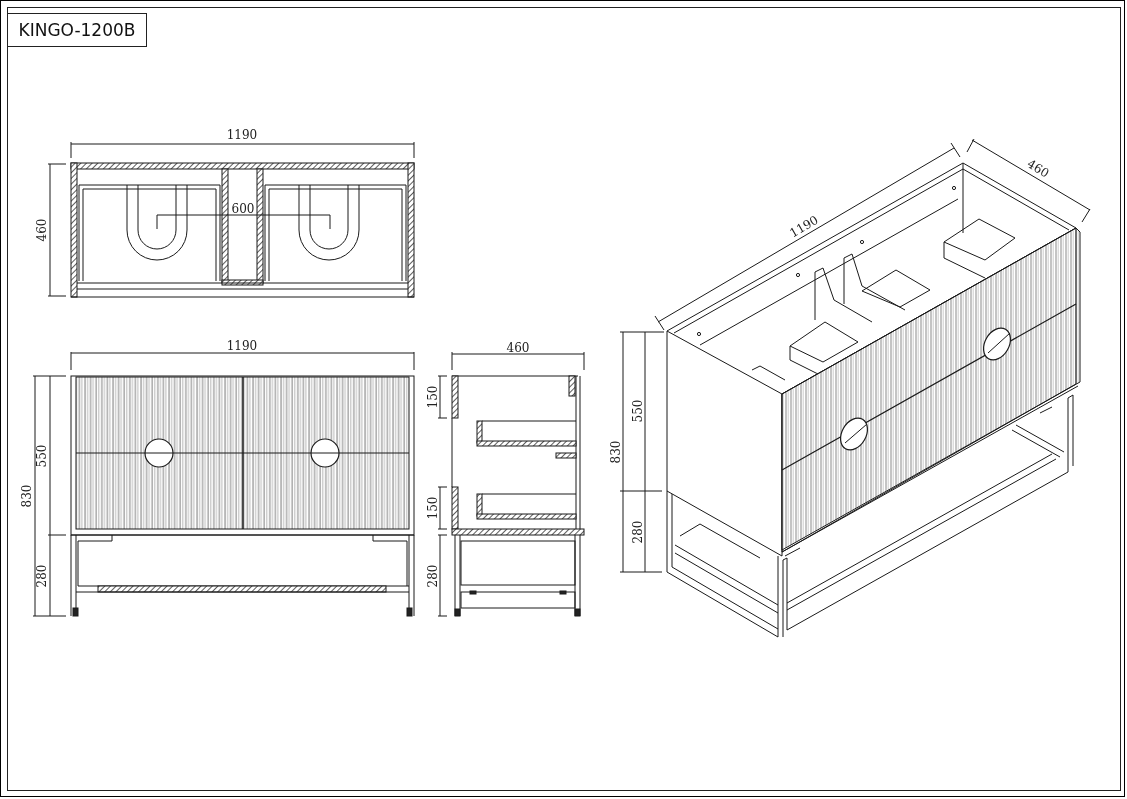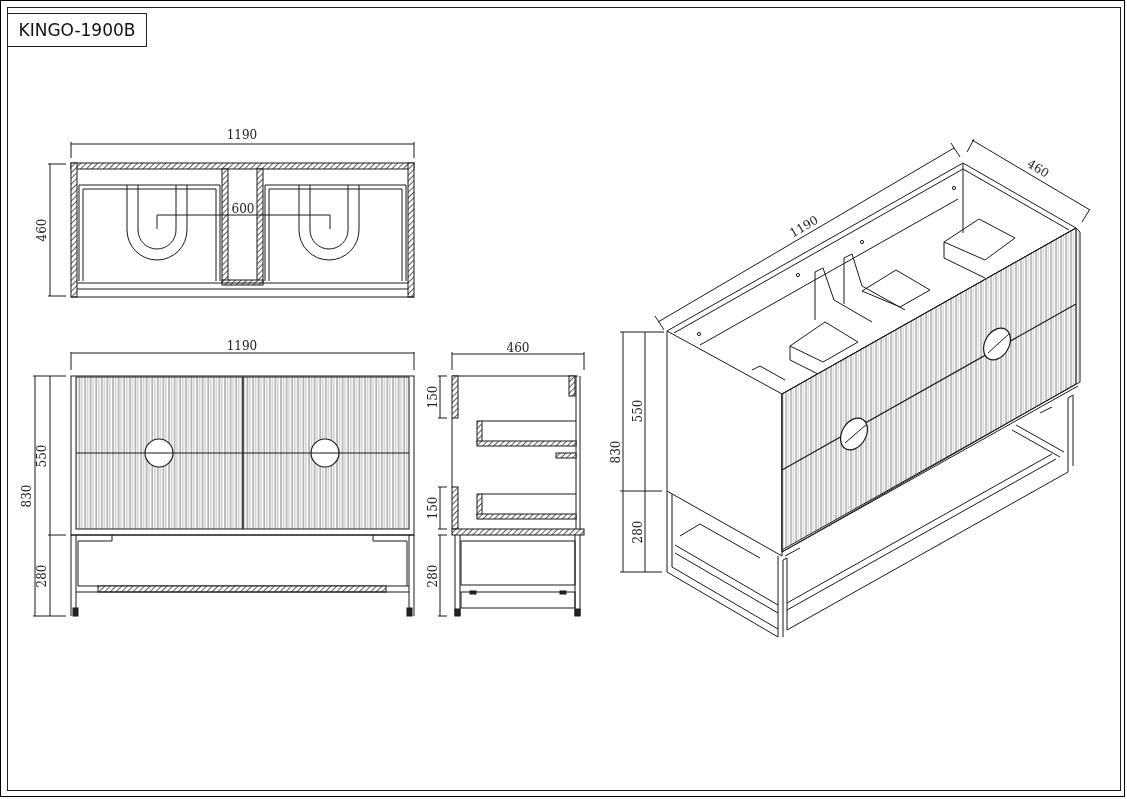--- a/index.html
+++ b/index.html
@@ -9,21 +9,21 @@
   .title-box{position:absolute;left:7px;top:13px;width:140px;height:34px;border:1px solid #222;box-sizing:border-box;
     display:flex;align-items:center;justify-content:center;font-family:"DejaVu Sans",sans-serif;font-size:17px;color:#111;background:#fff;}
   svg{position:absolute;left:0;top:0;}
   .dim{font-family:"DejaVu Serif","Liberation Serif",serif;font-size:12px;fill:#222;}
 </style>
 </head>
 <body>
 
 <div class="outer"></div>
 <div class="inner"></div>
-<div class="title-box">KINGO-1900B</div>
+<div class="title-box">KINGO-1200B</div>
 
 <svg width="1127" height="799" viewBox="0 0 1127 799">
   <defs>
     <pattern id="hatch" patternUnits="userSpaceOnUse" width="4" height="4" patternTransform="rotate(45)">
       <rect width="4" height="4" fill="#fff"></rect>
       <line x1="0" y1="0" x2="0" y2="4" stroke="#333" stroke-width="1.6"></line>
     </pattern>
     <pattern id="flutes" patternUnits="userSpaceOnUse" width="5.6" height="10">
       <rect width="5.6" height="10" fill="#fff"></rect>
       <line x1="1" y1="0" x2="1" y2="10" stroke="#555" stroke-width="0.8"></line>

